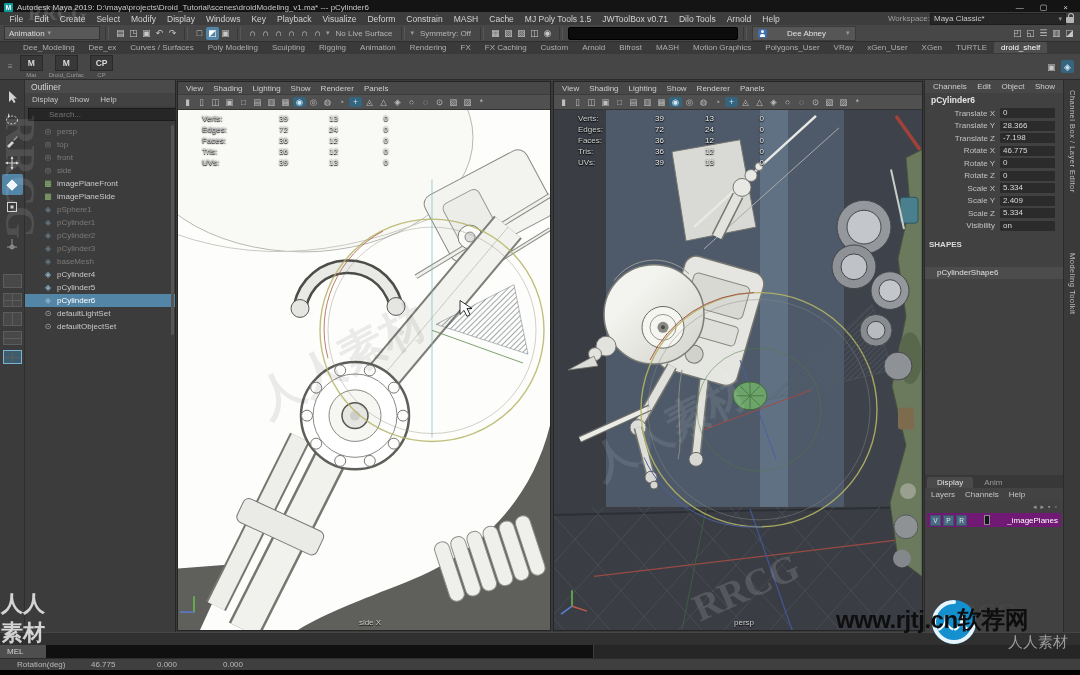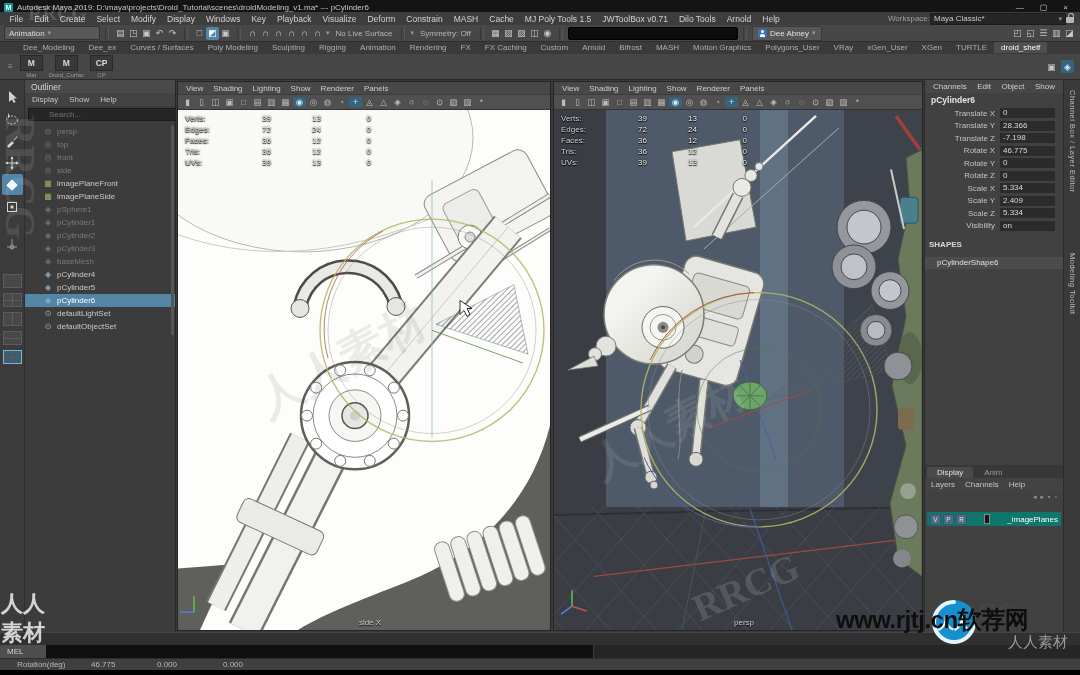--- a/index.html
+++ b/index.html
@@ -21,21 +21,21 @@
   .lock::before{content:"";position:absolute;top:-4px;left:1.5px;width:4px;height:4px;border:1.2px solid #b5b5b5;border-bottom:none;border-radius:3px 3px 0 0}
   
   .statusline{top:25px;left:0;width:1080px;height:17px;background:#474747;display:flex;align-items:center;gap:2px;padding:0 4px;box-sizing:border-box;border-bottom:1px solid #2e2e2e}
   .mode-select{width:86px;height:12px;background:#585858;border:1px solid #333;font-size:8px;color:#ddd;display:flex;align-items:center;padding:0 4px;gap:3px}
   .sep{width:2px;height:13px;border-left:1px solid #383838;border-right:1px solid #575757;margin:0 3px}
   .iconrow{display:flex;align-items:center}
   .sicon{width:13px;height:13px;display:flex;align-items:center;justify-content:center;font-size:9px;color:#c8c8c8}
   .selgroup span:nth-of-type(2){background:#5285a6;color:#fff;border-radius:2px}
   .slabel{font-size:8px;color:#b5b5b5;padding:0 4px;white-space:nowrap}
   .blackfield{width:168px;height:11px;background:#0c0c0c;border:1px solid #000;border-radius:2px}
-  .userchip{display:flex;align-items:center;gap:3px;background:#565656;border:1px solid #3a3a3a;height:13px;padding:0 5px;font-size:8px;color:#e2e2e2}
+  .userchip{display:flex;align-items:center;gap:20px;background:#565656;border:1px solid #3a3a3a;height:13px;padding:0 5px;font-size:8px;color:#e2e2e2}
   .person{width:9px;height:9px;background:#3d6fb4;border-radius:2px;position:relative}
   .person::before{content:"";position:absolute;top:1px;left:2.7px;width:3.6px;height:3.6px;border-radius:50%;background:#fff}
   .person::after{content:"";position:absolute;bottom:1px;left:1.8px;width:5.4px;height:2.6px;border-radius:2px 2px 0 0;background:#fff}
   .caret{font-size:7px;color:#9a9a9a}
   
   .shelftabs{top:42px;left:0;width:1080px;height:12px;background:#3a3a3a;display:flex;align-items:flex-end;padding-left:16px;box-sizing:border-box;overflow:hidden}
   .stab{padding:1px 7px 1px;font-size:8px;color:#aeaeae;white-space:nowrap}
   .stab.active{color:#fff;background:#4e4e4e;border-radius:2px 2px 0 0}
   .shelfrow{top:54px;left:0;width:1080px;height:26px;background:#464646;display:flex;align-items:center;gap:7px;padding-left:8px;box-sizing:border-box;border-bottom:1px solid #2a2a2a}
   .shelf-collapse{font-size:8px;color:#9a9a9a}
@@ -77,41 +77,41 @@
   
   .vpwrap{background:#3a3a3a;padding:1px;box-sizing:border-box}
   .vpwrap.left{width:376px}.vpwrap.right{width:372px}
   .vp{height:100%;display:flex;flex-direction:column;border:1px solid #252525;background:#444;box-sizing:border-box}
   .vp-menus{height:12px;display:flex;gap:10px;align-items:center;padding-left:8px;font-size:8px;color:#cdcdcd;background:#484848;flex:none}
   .vp-icons{height:14px;display:flex;gap:1px;align-items:center;padding:0 3px;font-size:8.5px;color:#bdbdbd;background:#505050;border-top:1px solid #3c3c3c;border-bottom:1px solid #333;overflow:hidden;flex:none}
   .vp-icons span{width:13px;text-align:center;flex:none}
   .vp-icons span:nth-of-type(9),.vp-icons span:nth-of-type(13){background:#35647f;color:#cfe9f7;border-radius:2px}
   .vp-canvas{flex:1;position:relative;overflow:hidden}
   .vp-canvas > svg{position:absolute;top:0;left:0;width:100%;height:100%}
-  .hud{position:absolute;top:4px;left:7px}
+  .hud{position:absolute;top:4px;left:24px}
   .hudrow{display:flex;height:11px;font-size:8px}
   .hl{width:36px;color:#d6d6d6;text-shadow:0 0 2px #000,0 1px 1px #000}
   .hv{width:50px;text-align:right;color:#efefef;text-shadow:0 0 2px #000,0 1px 1px #000}
   .vp-label{position:absolute;bottom:3px;left:12px;right:0;text-align:center;font-size:8px;color:#cfcfcf;text-shadow:0 1px 1px #000}
   
   .channelbox{width:139px;background:#414141;display:flex;flex-direction:column;font-size:8px;border-left:1px solid #2a2a2a;box-sizing:border-box}
   .cb-menus{height:13px;display:flex;justify-content:space-between;padding:0 8px;align-items:center;color:#cdcdcd;background:#474747}
   .cb-object{height:14px;display:flex;align-items:center;padding-left:6px;color:#e6e6e6;font-weight:bold;font-size:8.5px}
   .cbrow{height:12.5px;display:flex;align-items:center;justify-content:flex-end;padding-right:8px;gap:5px}
   .cblabel{color:#c2c2c2}
   .cbvalue{width:52px;height:10px;background:#2b2b2b;color:#d8d8d8;padding-left:3px;line-height:10px;border-radius:1px}
   .cb-shapes{margin-top:8px;padding-left:4px;color:#d8d8d8;font-weight:bold}
-  .cb-shapename{margin-top:8px;height:12px;line-height:12px;padding-left:12px;background:#4c4c4c;color:#e0e0e0}
+  .cb-shapename{margin-top:18px;height:12px;line-height:12px;padding-left:12px;background:#4c4c4c;color:#e0e0e0}
   .cb-spacer{height:196px}
   .le-tabs{height:13px;display:flex;align-items:flex-end;background:#383838;padding-left:2px;gap:1px}
   .le-tab{padding:1px 10px;font-size:8px;color:#9a9a9a}
   .le-tab.active{background:#4a4a4a;color:#e0e0e0;border-radius:2px 2px 0 0}
   .le-menus{height:13px;display:flex;gap:10px;align-items:center;padding-left:6px;color:#c5c5c5;background:#434343}
   .le-icons{height:11px;display:flex;justify-content:flex-end;gap:4px;padding-right:6px;align-items:center;color:#9a9a9a;font-size:7px}
-  .le-layer{height:14px;display:flex;align-items:center;gap:17px;background:#0f766e;margin:10px 2px;padding:0 3px}
+  .le-layer{height:14px;display:flex;align-items:center;gap:17px;background:#701a75;margin:1px 2px;padding:0 3px}
   .le-toggle{width:9px;height:9px;background:#4a6b82;border:1px solid #3a5568;color:#dce9f2;font-size:6.5px;display:flex;align-items:center;justify-content:center}
   .le-swatch{width:11px;height:8px;background:#161616;border:1px solid #8a8a8a}
   .le-name{font-size:8px;color:#fff}
   
   .sidetabs{width:17px;background:#3a3a3a;display:flex;flex-direction:column;align-items:center;padding-top:10px;gap:60px;border-left:1px solid #2b2b2b;box-sizing:border-box}
   .vtab{writing-mode:vertical-rl;font-size:7.5px;color:#bdbdbd;letter-spacing:.5px;white-space:nowrap}
   
   .rangebar{top:632px;left:0;width:1080px;height:13px;background:#303030;border-top:1px solid #454545}
   .cmdline{top:645px;left:0;width:1080px;height:13px;display:flex;background:#8b5cf6}
   .cmd-label{width:46px;background:#4e4e4e;color:#cfcfcf;font-size:8px;display:flex;align-items:center;padding-left:7px;box-sizing:border-box}

